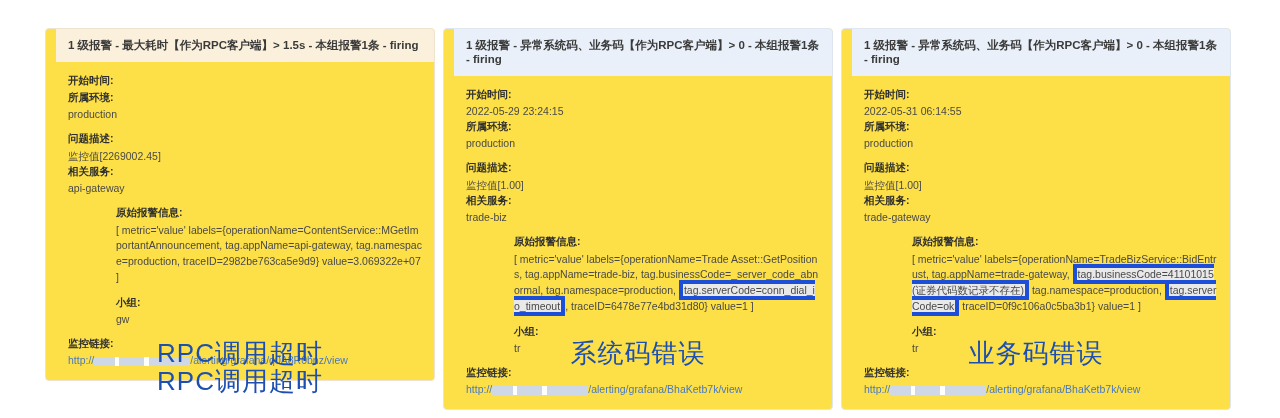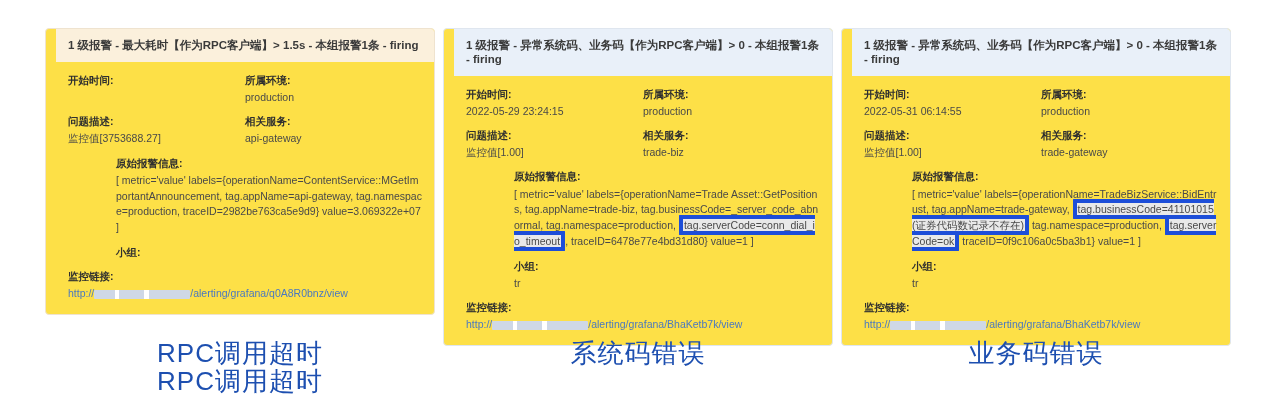--- a/index.html
+++ b/index.html
@@ -52,20 +52,21 @@
 
   .card-body {
     padding: 11px 12px 12px 12px;
     font-size: 10.5px;
     line-height: 1.45;
     color: #3f3f3f;
   }
   .grid2 {
     display: flex;
     margin-bottom: 9px;
+    flex-direction: column;
   }
   .grid2 > div { width: 50%; box-sizing: border-box; padding-right: 6px; }
   .lbl {
     font-weight: bold;
     color: #2f2f2f;
     display: block;
     margin-bottom: 2px;
   }
   .val { display: block; color: #494949; }
   .block { margin-bottom: 9px; margin-left: 48px; }
@@ -121,33 +122,34 @@
             <span class="lbl">开始时间:</span>
           </div>
           <div>
             <span class="lbl">所属环境:</span>
             <span class="val">production</span>
           </div>
         </div>
         <div class="grid2">
           <div>
             <span class="lbl">问题描述:</span>
-            <span class="val">监控值[3753688.27]</span>
+            <span class="val">监控值[2269002.45]</span>
           </div>
           <div>
             <span class="lbl">相关服务:</span>
             <span class="val">api-gateway</span>
           </div>
         </div>
         <div class="block">
           <span class="lbl">原始报警信息:</span>
           <span class="val raw">[ metric='value' labels={operationName=ContentService::MGetImportantAnnouncement, tag.appName=api-gateway, tag.namespace=production, traceID=2982be763ca5e9d9} value=3.069322e+07 ]</span>
         </div>
         <div class="block">
           <span class="lbl">小组:</span>
+          <span class="val">gw</span>
         </div>
         <div>
           <span class="lbl">监控链接:</span>
           <a class="link" href="#"><span>http://</span><span class="redact redact-lg"></span><span>/alerting/grafana/q0A8R0bnz/view</span></a>
         </div>
       </div>
     </div>
     <div class="caption cap-1" style="position:absolute;left:0;">RPC调用超时</div>
   </div>
 

